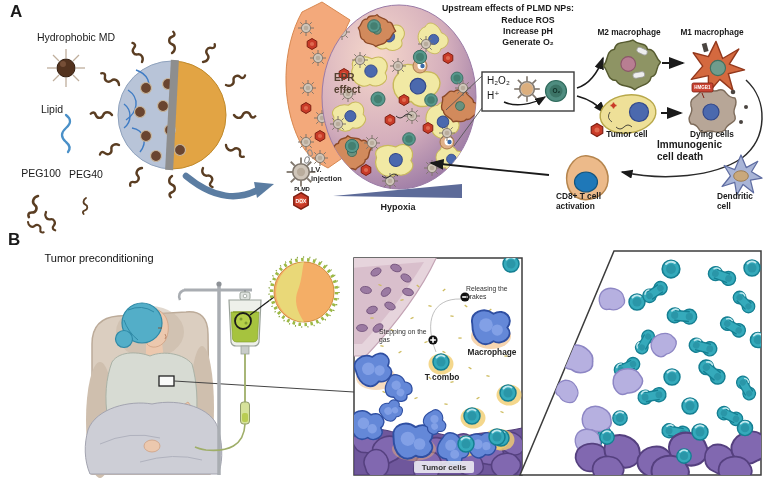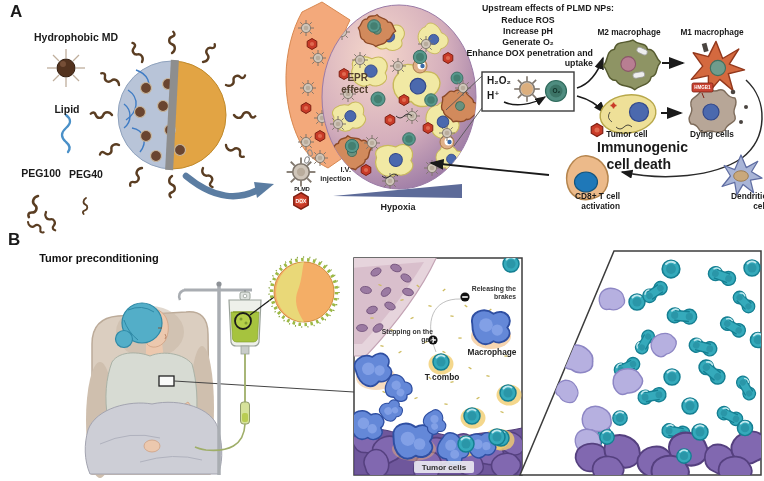--- a/index.html
+++ b/index.html
@@ -1,22 +1,22 @@
 <!DOCTYPE html>
 <html><head>
 <meta charset="utf-8">
 <style>
   html,body{margin:0;padding:0;background:#fff}
   #fig{position:relative;width:764px;height:481px;background:#fff;overflow:hidden;
        font-family:"Liberation Sans","DejaVu Sans",sans-serif}
   #art{position:absolute;left:0;top:0}
   .lb{position:absolute;font:bold 8.5px/1.18 "Liberation Sans","DejaVu Sans",sans-serif;
-      color:#1a1a1a;text-align:right;transform:translateX(-50%);white-space:nowrap}
+      color:#1a1a1a;text-align:left;transform:translateX(-50%);white-space:nowrap}
   .w{white-space:normal}
-  .n{font-weight:700}
+  .n{font-weight:400}
   .la{transform:none;text-align:left}
 </style>
 </head>
 <body>
 
 <div id="fig">
 <svg id="art" width="764" height="481" viewBox="0 0 764 481">
 <defs>
   <marker id="ab" markerWidth="9" markerHeight="8" refX="7" refY="3" orient="auto">
     <path d="M0,0 L8,3 L0,6 Z" fill="#1a1a1a"></path>
@@ -514,42 +514,41 @@
             <use href="#tc" transform="translate(700,432)"></use>
       <use href="#tc" transform="translate(745,428) scale(0.95)"></use>
             <use href="#tc" transform="translate(684,456) scale(0.9)"></use>
     </g>
   </g>
 </g>
 </svg>
 
 <div class="lb la" style="left:10px;top:2px;font-size:17px">A</div>
 <div class="lb n" style="left:76px;top:31px;font-size:10.5px">Hydrophobic MD</div>
-<div class="lb n" style="left:67px;top:103px;font-size:10.5px">Lipid</div>
+<div class="lb n" style="left:52px;top:103px;font-size:10.5px">Lipid</div>
 <div class="lb n" style="left:41px;top:167px;font-size:10.5px">PEG100</div>
 <div class="lb n" style="left:86px;top:168px;font-size:10.5px">PEG40</div>
 <div class="lb w" style="left:351px;top:72px;width:34px;font-size:10px;color:#53402f">EPR effect</div>
 <div class="lb w" style="left:331px;top:166px;width:40px;font-size:7.5px;color:#2a2a2a">I.V. injection</div>
 <div class="lb" style="left:302px;top:186px;font-size:5.5px">PLMD</div>
 <div class="lb" style="left:301px;top:198.5px;font-size:5px;color:#fff">DOX</div>
 <div class="lb" style="left:398px;top:202px;font-size:9px">Hypoxia</div>
 <div class="lb w" style="left:528px;top:3px;width:172px;font-size:8.8px">Upstream effects of PLMD NPs:</div>
 <div class="lb" style="left:528px;top:14.5px;font-size:8.8px">Reduce ROS</div>
 <div class="lb" style="left:528px;top:25.5px;font-size:8.8px">Increase pH</div>
 <div class="lb" style="left:528px;top:36.5px;font-size:8.8px">Generate O₂</div>
-<div class="lb w" style="left:528px;top:47.5px;width:130px;font-size:8.8px">Enhance DOX penetration and uptake</div>
 <div class="lb la n" style="left:487px;top:75px;font-size:10px">H₂O₂</div>
 <div class="lb la n" style="left:487px;top:90px;font-size:10px">H⁺</div>
 <div class="lb" style="left:556.5px;top:87px;font-size:6.5px;color:#0f2f27">O₂</div>
 <div class="lb" style="left:629px;top:28px;font-size:8.3px">M2 macrophage</div>
 <div class="lb" style="left:712px;top:28px;font-size:8.3px">M1 macrophage</div>
 <div class="lb" style="left:627px;top:130px;font-size:8.3px">Tumor cell</div>
 <div class="lb" style="left:712px;top:130px;font-size:8.3px">Dying cells</div>
 <div class="lb" style="left:702.5px;top:85px;font-size:4.5px;color:#fff">HMGB1</div>
-<div class="lb w" style="left:634px;top:139px;width:74px;font-size:14px">Immunogenic cell death</div>
+<div class="lb w" style="left:694px;top:139px;width:74px;font-size:10px">Immunogenic cell death</div>
 <div class="lb w" style="left:588px;top:192px;width:64px;font-size:8.3px">CD8+ T cell activation</div>
 <div class="lb w" style="left:742px;top:192px;width:50px;font-size:8.3px">Dendritic cell</div>
 
 <div class="lb la" style="left:8px;top:230px;font-size:17px">B</div>
 <div class="lb n" style="left:99px;top:252px;font-size:11px;color:#111">Tumor preconditioning</div>
 <div class="lb w n" style="left:491px;top:285px;width:50px;font-size:6.8px;color:#333">Releasing the brakes</div>
 <div class="lb w n" style="left:406px;top:328px;width:54px;font-size:6.8px;color:#333">Stepping on the gas</div>
 <div class="lb" style="left:492px;top:348px;font-size:8.3px;color:#222">Macrophage</div>
 <div class="lb" style="left:442px;top:373px;font-size:8.3px;color:#222">T combo</div>
 <div class="lb" style="left:444px;top:462.5px;font-size:8px;color:#333">Tumor cells</div>

